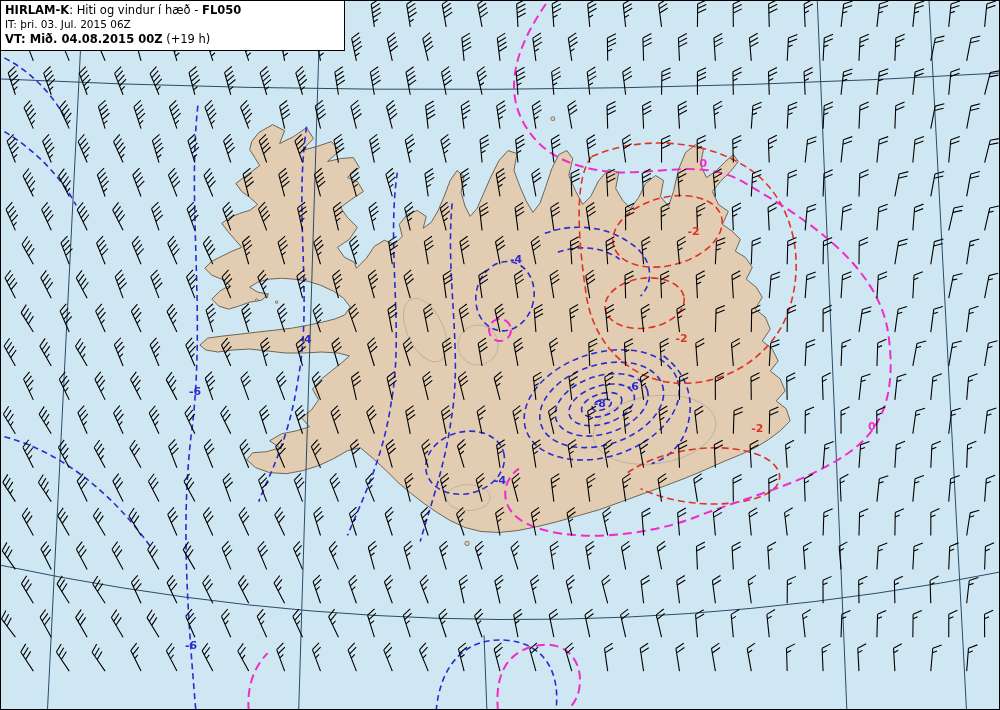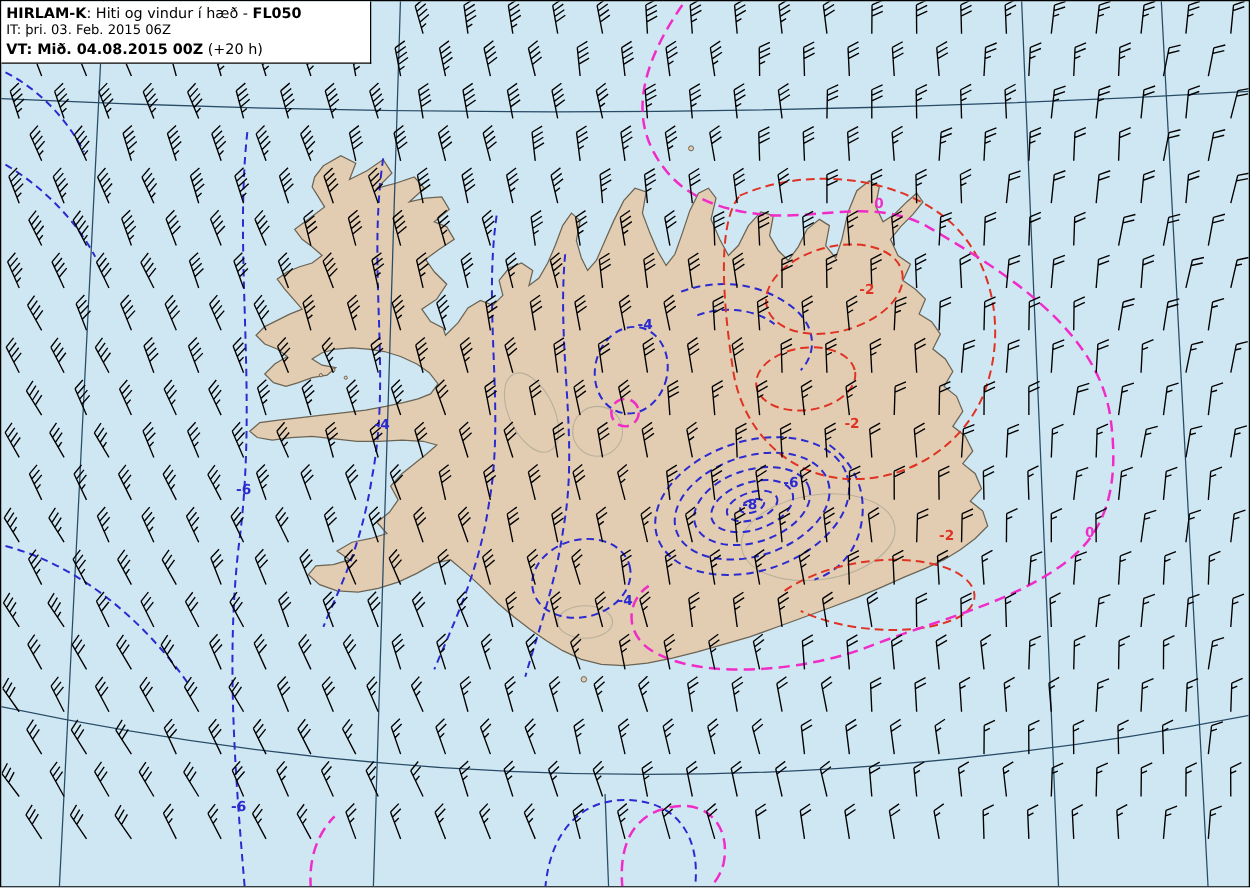--- a/index.html
+++ b/index.html
@@ -17,21 +17,21 @@
   .cn{fill:none;stroke:var(--contour-negative,#2a2ad0);stroke-width:1.6;stroke-dasharray:6 4;}
   .cp{fill:none;stroke:var(--contour-positive,#e03222);stroke-width:1.6;stroke-dasharray:7 4;}
   .cz{fill:none;stroke:var(--contour-zero,#f02cc8);stroke-width:2;stroke-dasharray:9 5;}
   #barb-lines{stroke:var(--wind-barb,#000);stroke-width:1.1;fill:none;}
   #barb-pennants{fill:var(--wind-barb,#000);stroke:var(--wind-barb,#000);stroke-width:0.5;}
   .lbl{font-family:"DejaVu Sans",sans-serif;font-size:11px;font-weight:bold;}
   .lbl.negative{fill:var(--contour-negative,#2a2ad0);}
   .lbl.positive{fill:var(--contour-positive,#e03222);}
   .lbl.zero{fill:var(--contour-zero,#f02cc8);}
   .titlebox{
-    position:absolute;left:0;top:0;width:296px;box-sizing:border-box;
+    position:absolute;left:0;top:0;width:344px;box-sizing:border-box;
     background:#fff;border-right:1px solid #000;border-bottom:1px solid #000;
     padding:2px 6px 3px 4px;line-height:1.3;color:#000;
   }
   .t1{font-size:11.5px;white-space:nowrap;}
   .t2{font-size:10.5px;white-space:nowrap;}
   .t3{font-size:11.5px;white-space:nowrap;}
   .b{font-weight:bold;}
 </style>
 </head>
 <body>
@@ -117,16 +117,16 @@
         <text x="188" y="395" class="lbl negative">-6</text>
         <text x="494" y="484" class="lbl negative">-4</text>
         <text x="627" y="390" class="lbl negative">-6</text>
         <text x="594" y="407" class="lbl negative">-8</text>
         <text x="184" y="650" class="lbl negative">-6</text>
       </g>
   </svg>
 
   <div class="titlebox">
     <div class="t1"><span class="b">HIRLAM-K</span><span>: Hiti og vindur í hæð - </span><span class="b">FL050</span></div>
-    <div class="t2">IT: þri. 03. Feb. 2015 06Z</div>
-    <div class="t3"><span class="b">VT: Mið. 04.08.2015 00Z</span><span> (+20 h)</span></div>
+    <div class="t2">IT: þri. 03. Jul. 2015 06Z</div>
+    <div class="t3"><span class="b">VT: Mið. 04.08.2015 00Z</span><span> (+19 h)</span></div>
   </div>
 </div>
 
 </body></html>

